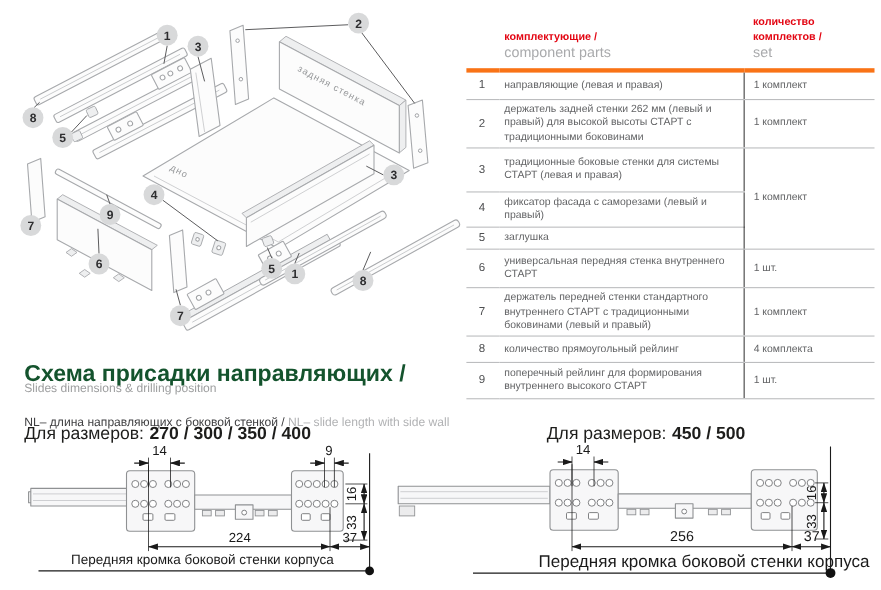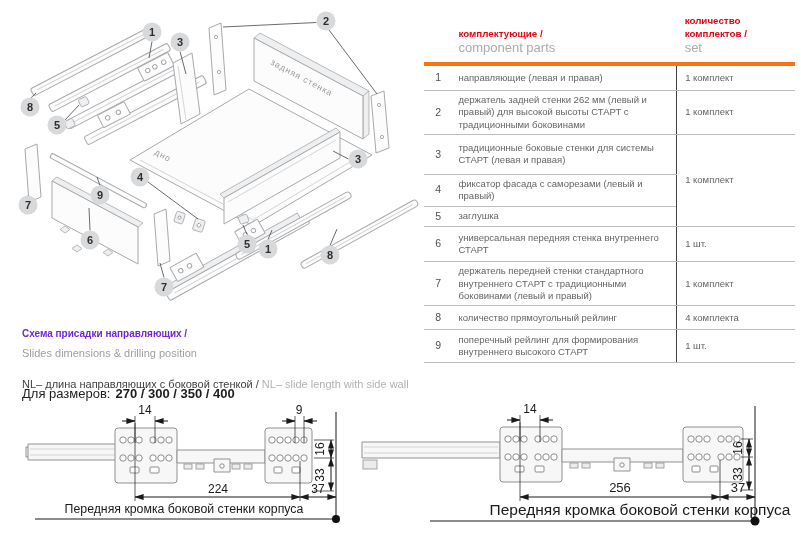--- a/index.html
+++ b/index.html
@@ -13,26 +13,26 @@
   .parts-table td{vertical-align:middle;padding:3px 4px 3px 0;}
   .parts-table tbody td{border-bottom:1px solid #bcbdbf;}
   .parts-table td.num-cell{width:26px;text-align:center;color:#4e4f51;font-size:10.5px;padding-left:2px;}
   .parts-table td.desc-cell{width:225px;padding-left:4px;}
   .parts-table td.qty-cell{width:110px;border-left:1px solid #404040;padding-left:8px;}
   .parts-table tr.hdr td{border-bottom:4px solid #f97316;vertical-align:bottom;padding-bottom:5px;}
   .red-b{color:#e30613;font-weight:bold;font-size:9.8px;}
   .gray-l{color:#a9aaac;font-size:13px;}
 
   
-  .sec-title{position:absolute;left:22px;top:328px;font-size:10px;font-weight:bold;color:#6d28d9;}
+  .sec-title{position:absolute;left:22px;top:328px;font-size:21px;font-weight:bold;color:#14532d;}
   .sec-sub{position:absolute;left:22px;top:347px;font-size:11px;color:#9d9e9f;}
   .nl-line{position:absolute;left:22px;top:378px;font-size:11px;}
   .nl-dark{color:#3f3f41;}
   .nl-light{color:#b1b2b4;}
-  .size-heading{position:absolute;top:386px;font-size:13px;color:#1d1d1b;}
+  .size-heading{position:absolute;top:386px;font-size:16px;color:#1d1d1b;}
   .size-heading .lbl{margin-right:5px;}
   .size-heading b{font-weight:bold;}
   .sh-left{left:22px;}
   .sh-right{left:497px;}
 
   .dwg{position:absolute;}
   .dwg-left{left:18px;top:403px;}
   .dwg-right{left:358px;top:402px;}
 
   
@@ -312,20 +312,23 @@
   </table>
 
   <div class="sec-title">Схема присадки направляющих /</div>
   <div class="sec-sub">Slides dimensions &amp; drilling position</div>
   <div class="nl-line">
     <span class="nl-dark">NL– длина направляющих с боковой стенкой / </span><span class="nl-light">NL– slide length with side wall</span>
   </div>
 
   <div class="size-heading sh-left">
     <span class="lbl">Для размеров:</span><b>270 / 300 / 350 / 400</b>
+  </div>
+  <div class="size-heading sh-right">
+    <span class="lbl">Для размеров:</span><b>450 / 500</b>
   </div>
 
   <svg class="dwg dwg-left" width="340" height="131" viewBox="0 0 340 131">
     <defs>
       <marker id="arrL" markerWidth="9" markerHeight="6" refX="8.6" refY="3" orient="auto-start-reverse" markerUnits="userSpaceOnUse">
         <path d="M0,0 L9,3 L0,6 z" fill="#1a1a1a"></path>
         </marker>
     </defs>
 
     <g>

